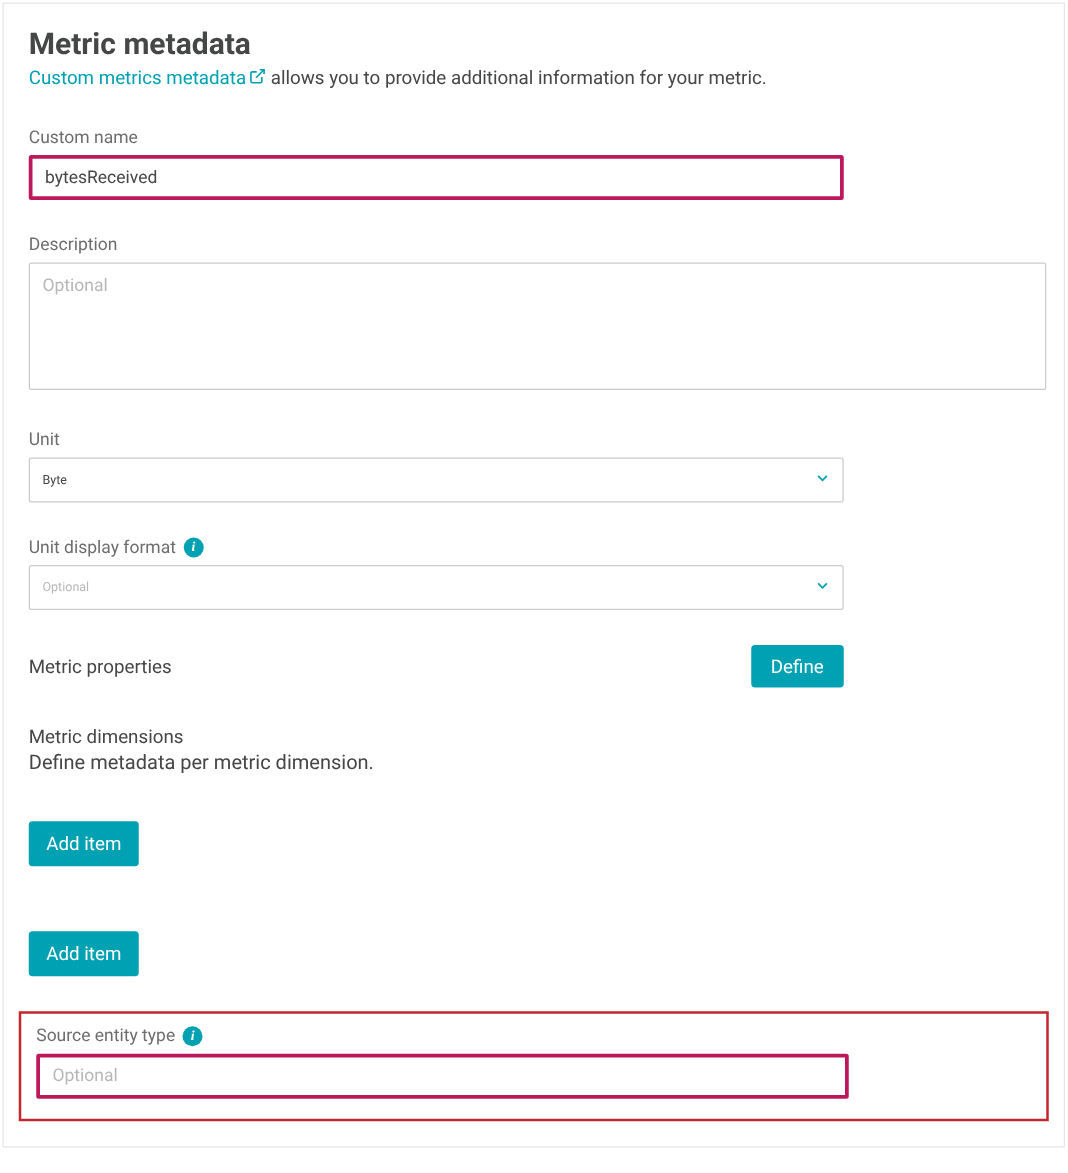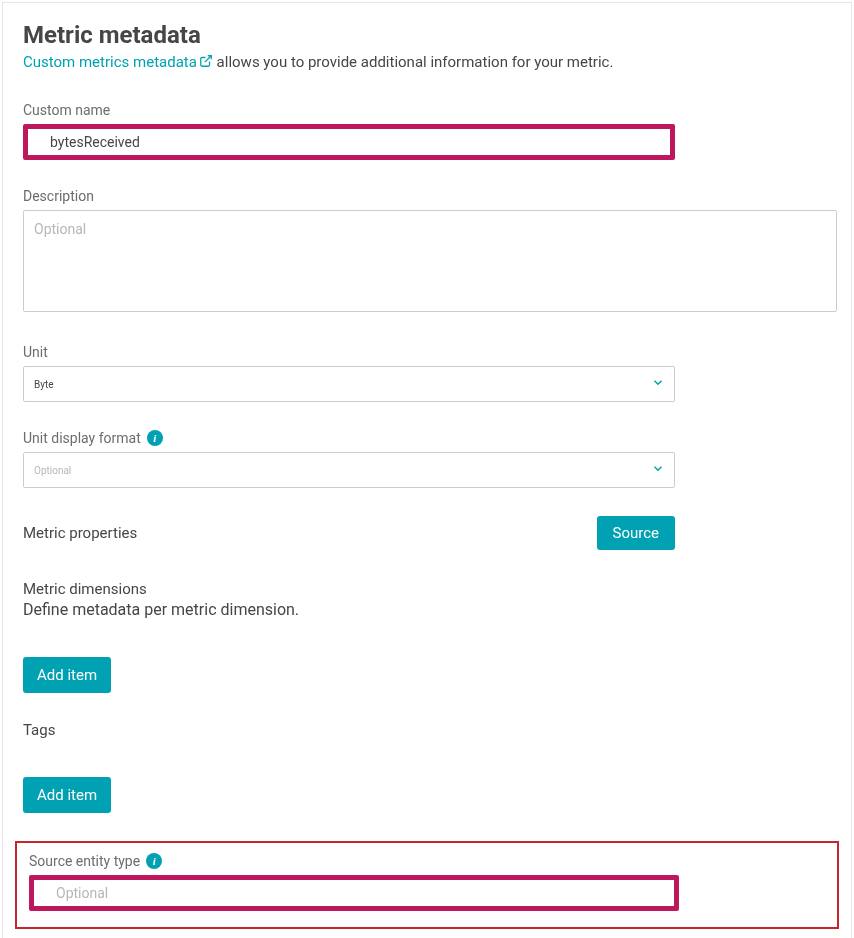--- a/index.html
+++ b/index.html
@@ -44,23 +44,23 @@
     font-size: 14px;
     color: #6d6d6d;
     margin-bottom: 6px;
     display: flex;
     align-items: center;
     gap: 6px;
   }
   .input-text {
     width: 652px;
     height: 36px;
-    border: 5px solid #be185d;
+    border: 3px solid #be185d;
     border-radius: 2px;
-    padding: 0 22px;
+    padding: 0 10px;
     font-size: 14px;
     color: #454646;
     font-family: inherit;
   }
   .textarea {
     width: 814px;
     height: 102px;
     border: 1px solid #cccccc;
     border-radius: 2px;
     padding: 10px;
@@ -209,31 +209,30 @@
       <span class="select-chevron">
         <svg width="14" height="14" viewBox="0 0 24 24" fill="none" stroke="#00a1b2" stroke-width="2.5">
             <polyline points="6 9 12 15 18 9"></polyline>
           </svg>
       </span>
     </div>
   </div>
 
   <div class="section-row">
     <div class="section-heading">Metric properties</div>
-    <button class="btn btn-define">Source</button>
+    <button class="btn btn-define">Define</button>
   </div>
 
   <div>
     <div class="section-heading" style="margin-bottom:6px">Metric dimensions</div>
     <div class="section-desc">Define metadata per metric dimension.</div>
     <button class="btn btn-add">Add item</button>
   </div>
 
   <div>
-    <div class="section-heading" style="margin-bottom:14px">Tags</div>
     <button class="btn btn-add">Add item</button>
   </div>
 
   <div class="highlight-box">
     <div class="field-label">
       <span>Source entity type</span>
       <span class="info-icon">i</span>
     </div>
     <input type="text" class="input-text" placeholder="Optional" style="">
   </div>

